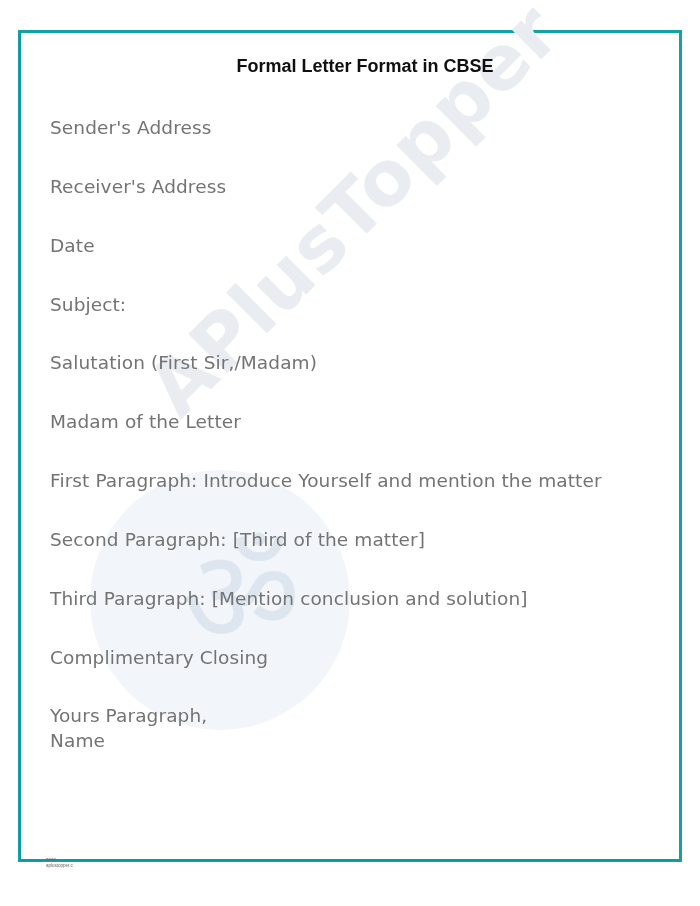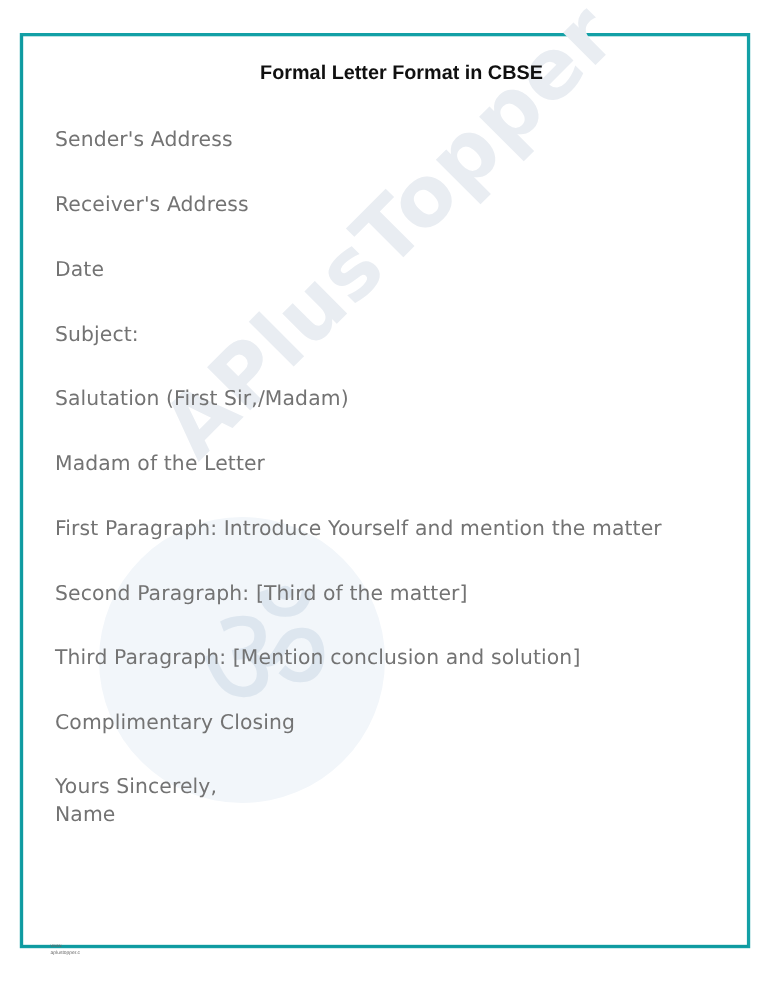--- a/index.html
+++ b/index.html
@@ -163,21 +163,21 @@
       <div class="line">Sender's Address</div>
       <div class="line">Receiver's Address</div>
       <div class="line">Date</div>
       <div class="line">Subject:</div>
       <div class="line">Salutation (First Sir,/Madam)</div>
       <div class="line">Madam of the Letter</div>
       <div class="line">First Paragraph: Introduce Yourself and mention the matter</div>
       <div class="line">Second Paragraph: [Third of the matter]</div>
       <div class="line">Third Paragraph: [Mention conclusion and solution]</div>
       <div class="line">Complimentary Closing</div>
-      <div class="line tight">Yours Sincerely,</div>
+      <div class="line tight">Yours Paragraph,</div>
       <div class="line last">Name</div>
     </div>
 
     <div class="credit">
       <div>www.</div>
       <div>aplustopper.c</div>
     </div>
 
   </div>
 </div>

